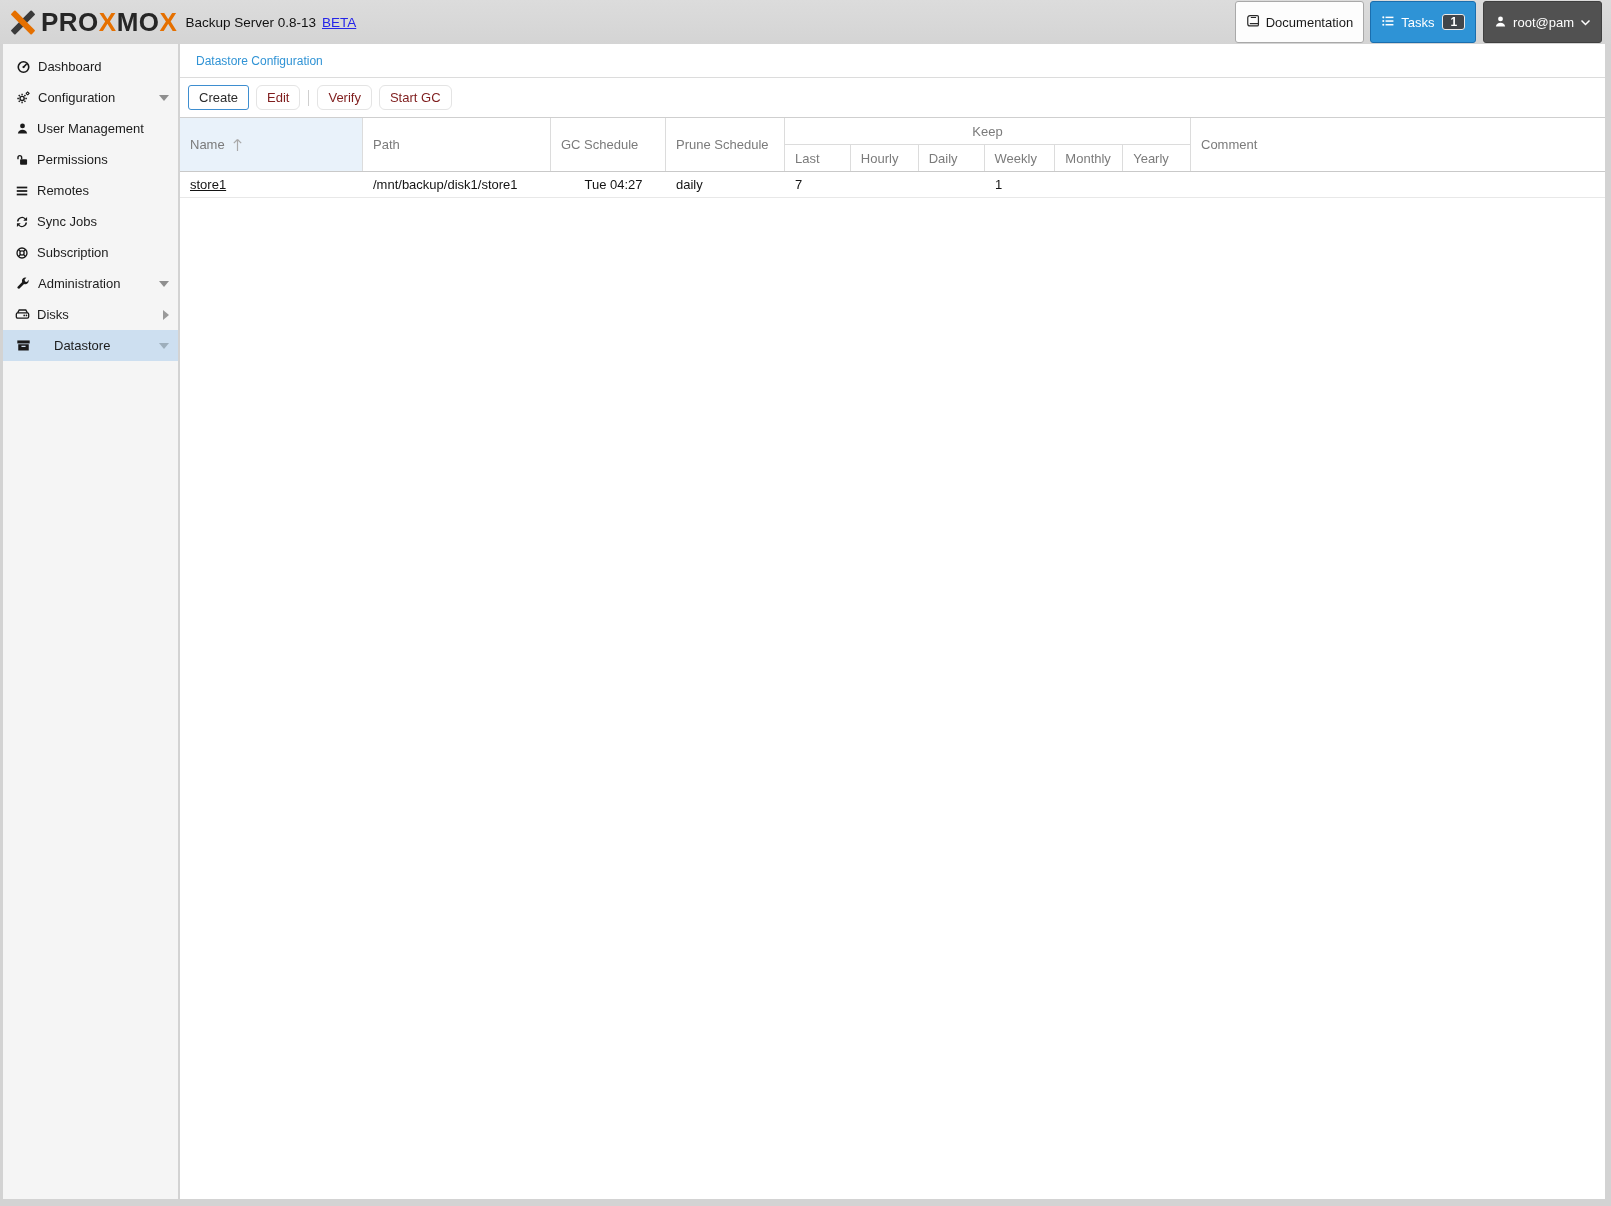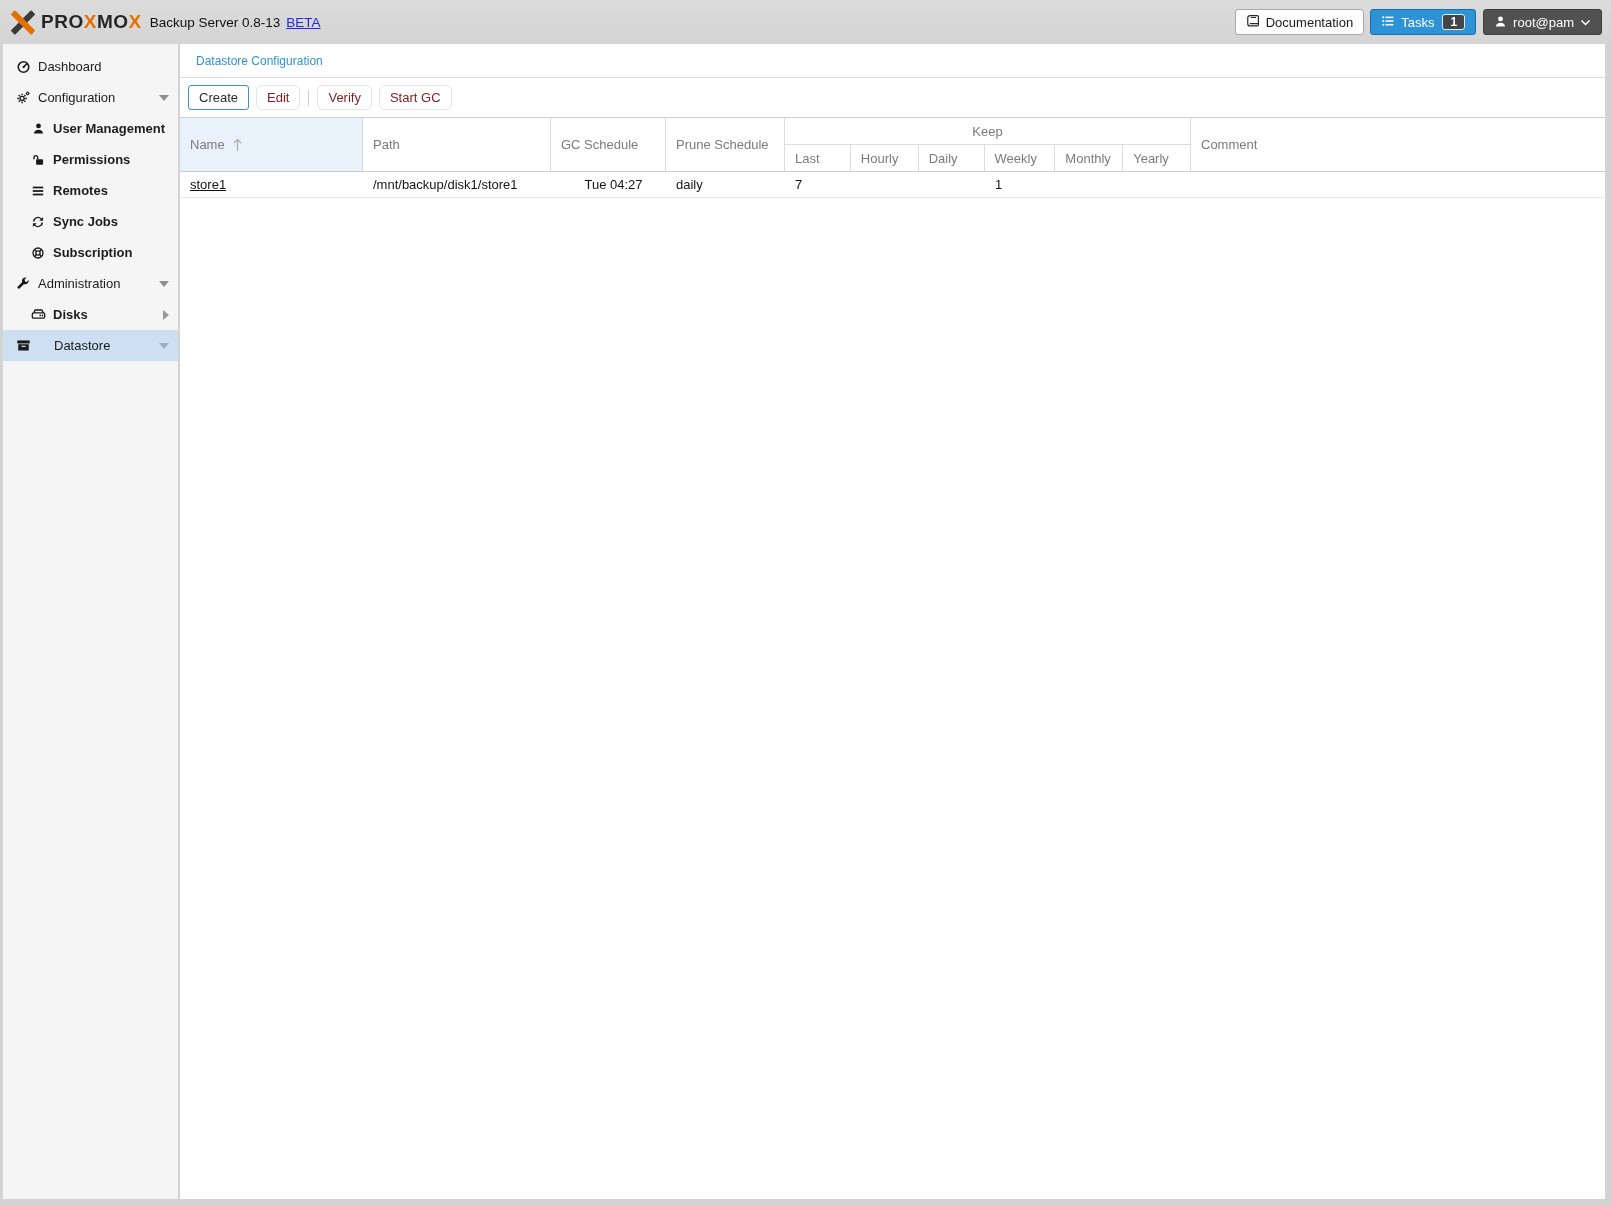--- a/index.html
+++ b/index.html
@@ -17,28 +17,28 @@
     height:44px; flex:0 0 44px;
     background:linear-gradient(#dcdcdc,#d4d4d4);
     display:flex; align-items:center;
     padding:0 9px;
   }
   .logo { display:flex; align-items:center; cursor:default; }
   .logo-x { width:27px; height:27px; position:relative; margin-right:5px; }
   .logo-x .bar { position:absolute; left:11px; top:-1px; width:6px; height:29px; border-radius:1px; }
   .logo-x .bar.dark { background:#3a3a3a; transform:rotate(45deg); }
   .logo-x .bar.orange { background:#e57000; transform:rotate(-45deg); }
-  .logo-text { font-weight:800; font-size:19px; letter-spacing:.5px; color:#262626; }
+  .logo-text { font-weight:800; font-size:26px; letter-spacing:.5px; color:#262626; }
   .logo-text .ox { color:#e57000; }
   .product-label { margin-left:8px; font-size:13.5px; color:#111; }
   .beta-link { margin-left:6px; font-size:13.5px; color:#2525e8; text-decoration:underline; cursor:pointer; }
   .topbar .spacer { flex:1; }
 
   .tb-btn {
-    height:26px; display:inline-flex; align-items:center; gap:6px;
+    height:42px; display:inline-flex; align-items:center; gap:6px;
     padding:0 10px; border-radius:3px; font-size:13px;
     cursor:pointer; border:1px solid transparent; line-height:1;
   }
   .tb-btn.doc { background:#fdfdfd; border-color:#a9a9a9; color:#1a1a1a; margin-right:6px; }
   .tb-btn.tasks { background:#2e93d6; border-color:#1a6eae; color:#fff; margin-right:7px; }
   .tasks-badge {
     background:#41464b; color:#fff; font-weight:bold; font-size:12px;
     border:1px solid #e9e9e9; border-radius:3px; padding:1px 7px; margin-left:2px;
   }
   .tb-btn.user { background:#515151; border-color:#3f3f3f; color:#fff; }
@@ -49,21 +49,21 @@
     background:#d3d3d3; padding:0 6px 7px 3px;
     min-height:0;
   }
 
   
   .sidebar { width:175px; flex:0 0 175px; background:#f5f5f5; padding-top:7px; }
   .nav-item {
     height:31px; display:flex; align-items:center;
     padding-left:12px; position:relative; cursor:pointer; color:#1c1c1c;
   }
-  .nav-item.level1 { padding-left:27px;font-weight:bold; }
+  .nav-item.level1 { padding-left:11px; }
   .nav-item.selected { background:#cddff0;gap:16px; }
   .nav-icon { width:16px; height:16px; margin-right:7px; display:flex; align-items:center; justify-content:center; color:#1a1a1a; flex:0 0 16px; }
   .nav-icon svg { display:block; }
   .expander { position:absolute; right:9px; top:50%; transform:translateY(-50%); display:flex; }
 
   
   .main-panel { flex:1; background:#fff; display:flex; flex-direction:column; min-width:0; }
   .panel-title {
     padding:10px 16px 9px; font-size:12px; color:#3093d5;
     border-bottom:1px solid #dcdcdc;

